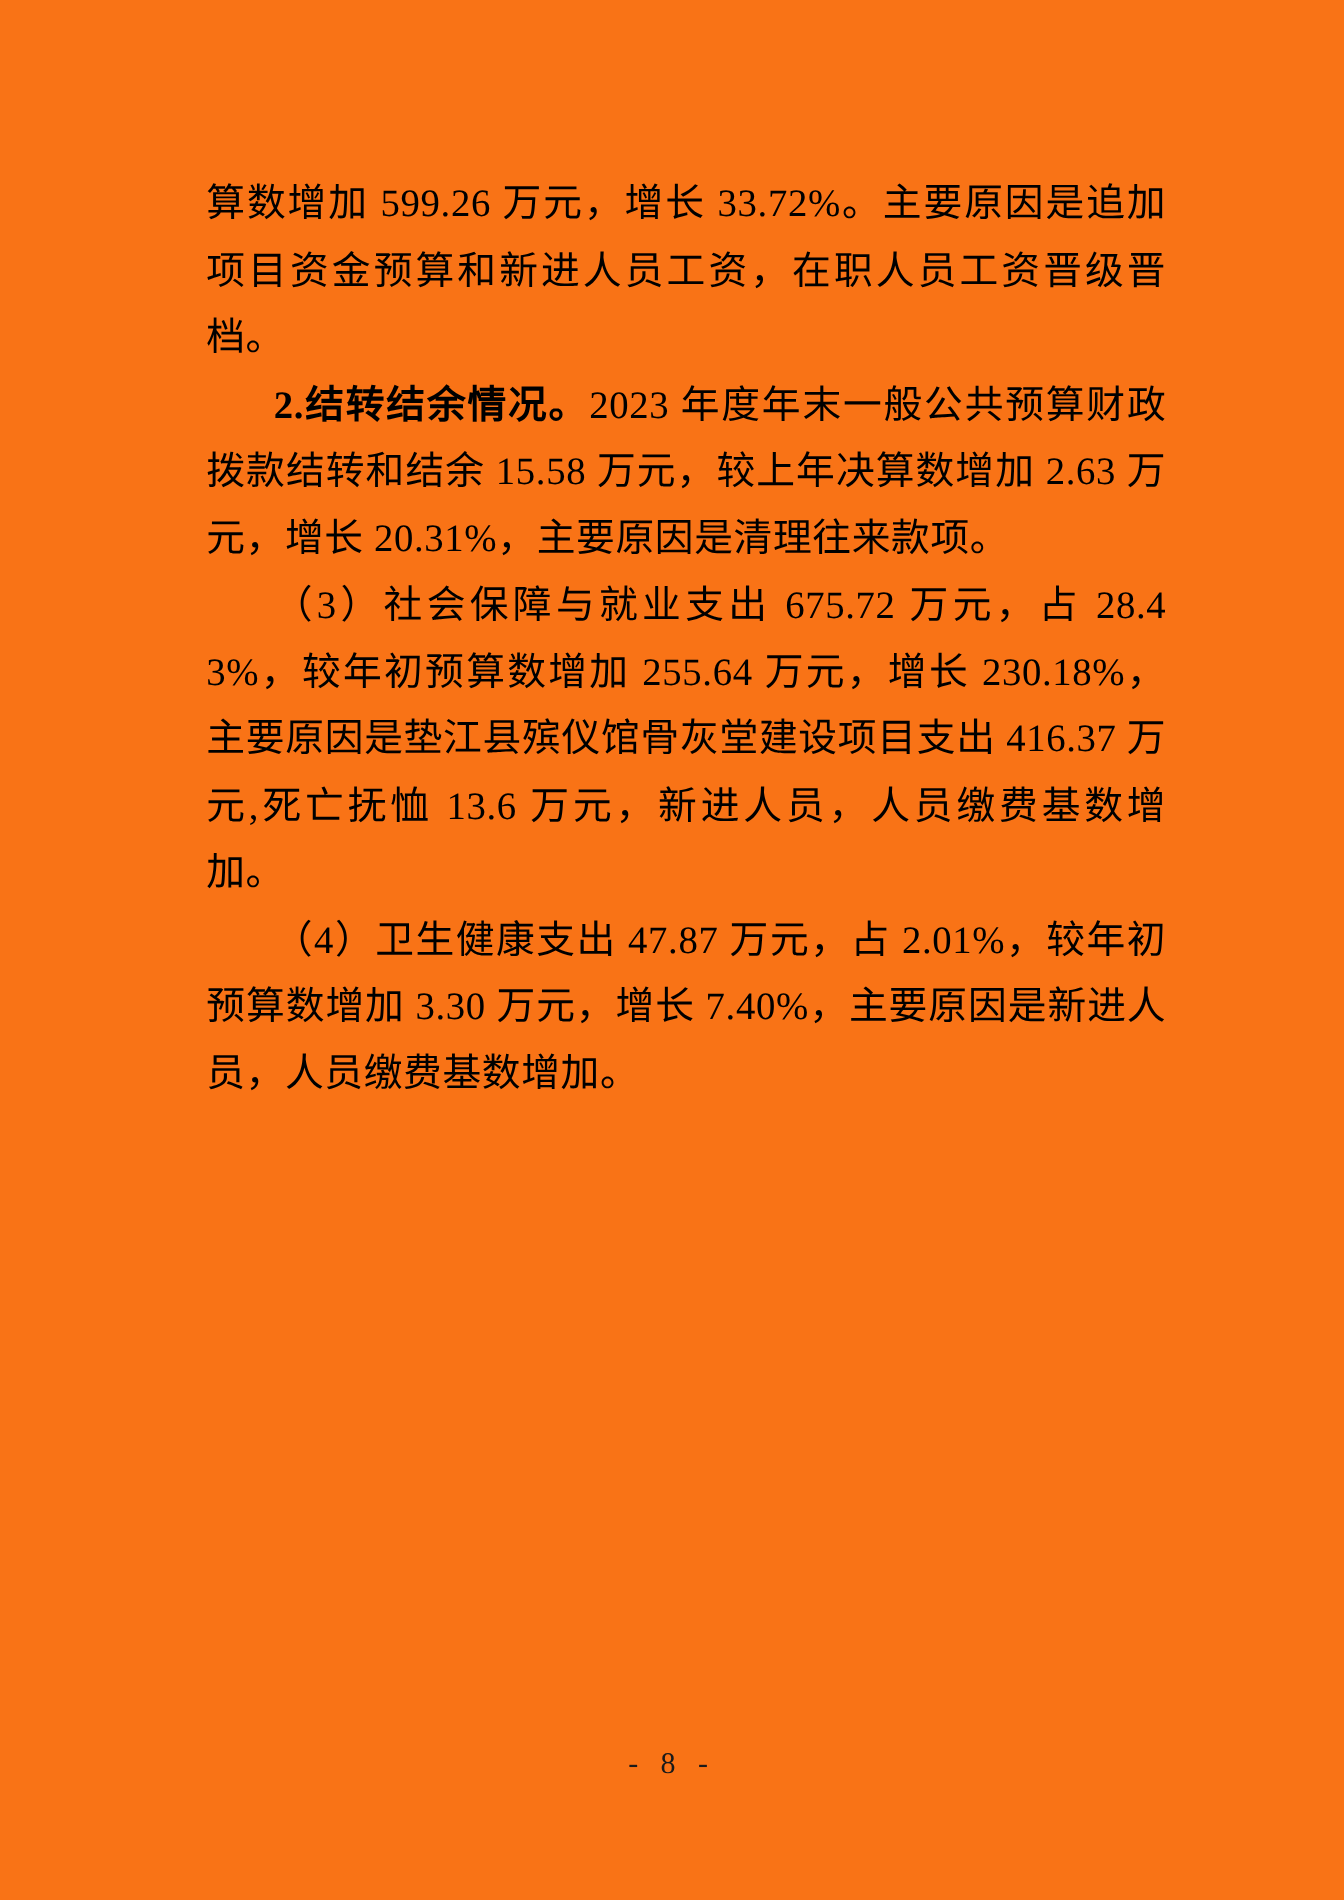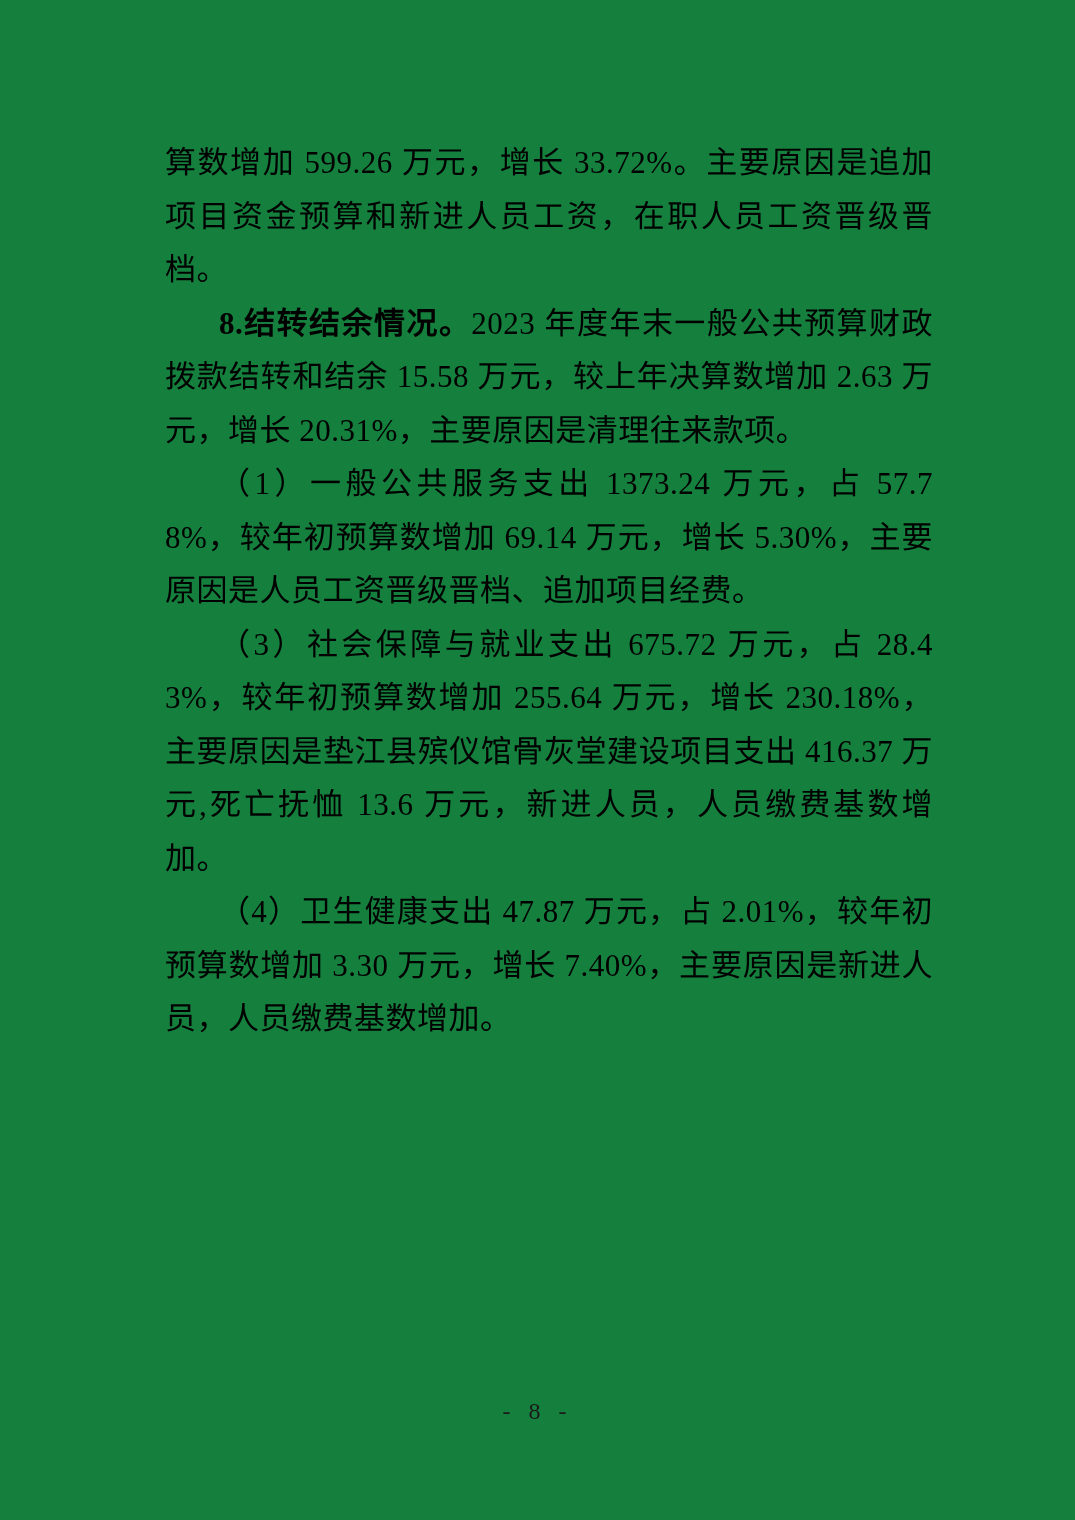--- a/index.html
+++ b/index.html
@@ -4,21 +4,21 @@
 <style>
   html, body {
     margin: 0;
     padding: 0;
     background: #ffffff;
   }
   .page {
     position: relative;
     width: 1075px;
     height: 1520px;
-    background: #15803d;
+    background: #f97316;
     overflow: hidden;
     font-family: "Liberation Serif", "DejaVu Serif", serif;
     color: #000000;
   }
   .content {
     position: absolute;
     top: 136px;
     left: 165px;
     width: 768px;
   }
@@ -49,24 +49,23 @@
     color: #1a1a1a;
   }
 </style>
 </head>
 <body>
 
 <div class="page">
   <main class="content">
   <p class="para"><span class="body-text">算数增加 599.26 万元，增长 33.72%。主要原因是追加项目资金预算和新进人员工资，在职人员工资晋级晋档。</span></p>
 
-  <p class="para indent"><span class="lead">8.结转结余情况。</span><span class="body-text">2023 年度年末一般公共预算财政拨款结转和结余 15.58 万元，较上年决算数增加 2.63 万元，增长 20.31%，主要原因是清理往来款项。</span></p>
+  <p class="para indent"><span class="lead">2.结转结余情况。</span><span class="body-text">2023 年度年末一般公共预算财政拨款结转和结余 15.58 万元，较上年决算数增加 2.63 万元，增长 20.31%，主要原因是清理往来款项。</span></p>
 
 
-  <p class="para indent"><span class="body-text">（1）一般公共服务支出 1373.24 万元，占 57.78%，较年初预算数增加 69.14 万元，增长 5.30%，主要原因是人员工资晋级晋档、追加项目经费。</span></p>
 
 
   <p class="para indent"><span class="body-text">（3）社会保障与就业支出 675.72 万元，占 28.43%，较年初预算数增加 255.64 万元，增长 230.18%，主要原因是垫江县殡仪馆骨灰堂建设项目支出 416.37 万元,死亡抚恤 13.6 万元，新进人员，人员缴费基数增加。</span></p>
 
   <p class="para indent"><span class="body-text">（4）卫生健康支出 47.87 万元，占 2.01%，较年初预算数增加 3.30 万元，增长 7.40%，主要原因是新进人员，人员缴费基数增加。</span></p>
 
 </main>
   <div class="footer">- 8 -</div>
 </div>
 

